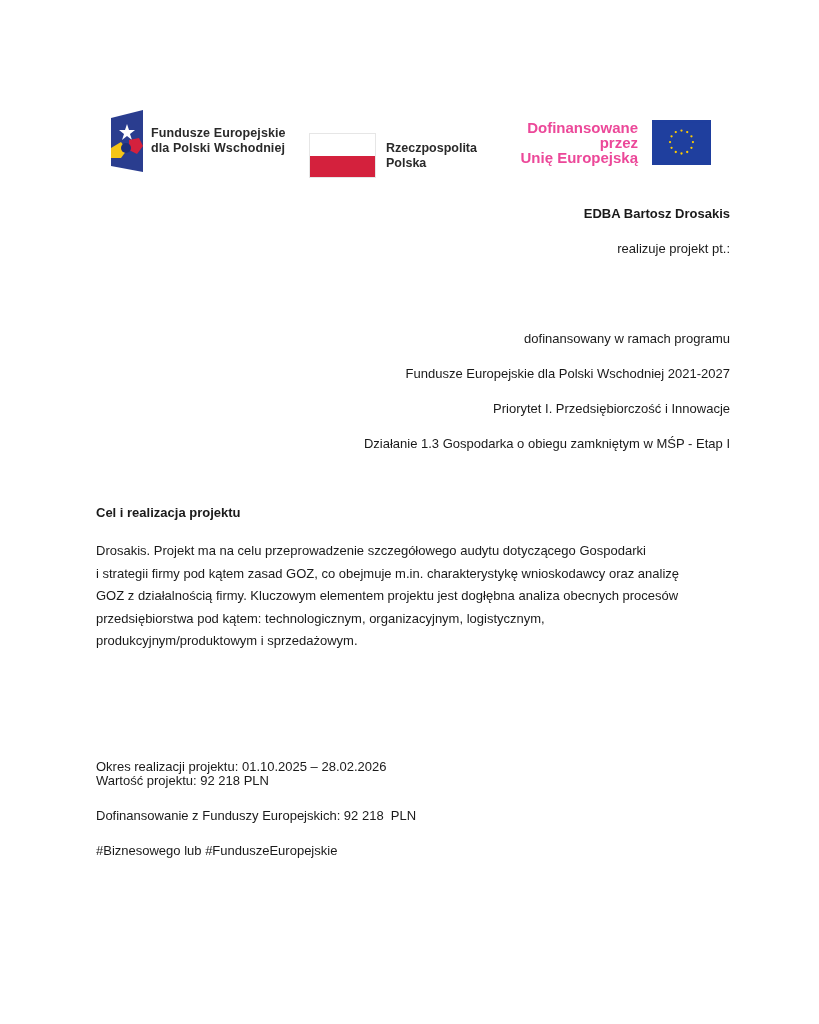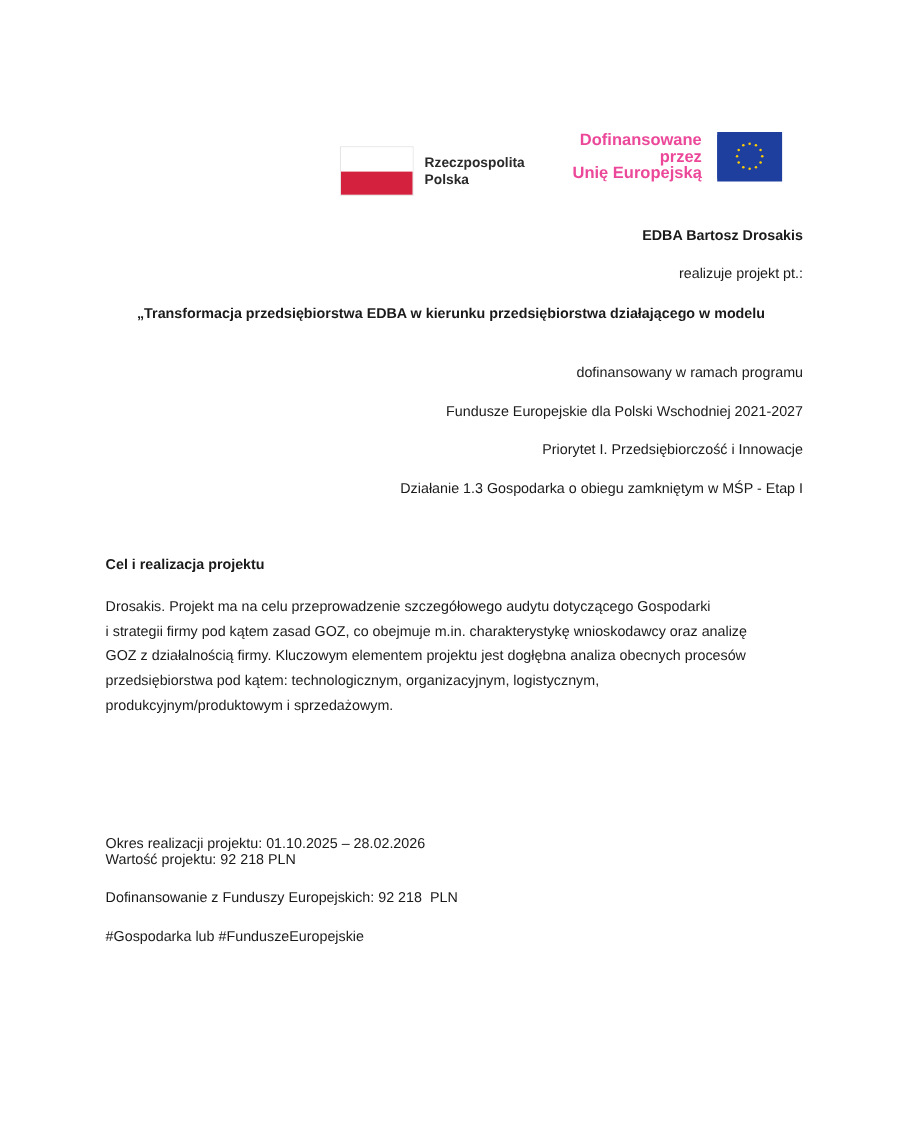--- a/index.html
+++ b/index.html
@@ -23,20 +23,33 @@
   .title { position: absolute; left: 95px; width: 630px; text-align: center; font-size: 13px; font-weight: bold; line-height: 21px; }
 
   .section-h { position: absolute; left: 96px; top: 505px; font-size: 13px; font-weight: bold; }
   .para { position: absolute; left: 96px; top: 540px; width: 630px; font-size: 13px; line-height: 22.5px; }
   .info { position: absolute; left: 96px; font-size: 13px; }
 </style>
 </head>
 <body>
 
 <div class="logos">
+  <div class="logo-fe">
+    <svg class="fe-mark" viewBox="0 0 32 62">
+      <polygon points="0,8 32,0 32,62 0,56" fill="#2a3d8f"></polygon>
+      <polygon points="14,20 16,14 18,20 24,20 19,24 21,30 16,26 11,30 13,24 8,20" fill="#ffffff"></polygon>
+      <polygon points="0,38 10,32 16,40 10,48 0,48" fill="#f5c518"></polygon>
+      <polygon points="18,30 28,28 32,36 26,44 18,40" fill="#d4213d"></polygon>
+      <circle cx="15" cy="38" r="5" fill="#1e2f7a"></circle>
+    </svg>
+    <div class="fe-text">
+      <div>Fundusze Europejskie</div>
+      <div>dla Polski Wschodniej</div>
+    </div>
+  </div>
   <div class="logo-pl">
     <div class="pl-flag">
       <div class="w"></div>
         <div class="r"></div>
     </div>
     <div class="pl-text">
       <div>Rzeczpospolita</div>
       <div>Polska</div>
     </div>
   </div>
@@ -61,32 +74,31 @@
           <circle cx="22.2" cy="15.5" r="1.3"></circle>
           <circle cx="27" cy="10.7" r="1.3"></circle>
       </g>
     </svg>
   </div>
 </div>
 
 <div class="center bold" style="top:206px;">EDBA Bartosz Drosakis</div>
 <div class="center" style="top:241px;">realizuje projekt pt.:</div>
 <div class="title" style="top:274px;">
-  <div>„Transformacja przedsiębiorstwa EDBA w kierunku przedsiębiorstwa działającego w modelu</div>
 </div>
 <div class="center" style="top:331px;">dofinansowany w ramach programu</div>
 <div class="center" style="top:366px;">Fundusze Europejskie dla Polski Wschodniej 2021-2027</div>
 <div class="center" style="top:401px;">Priorytet I. Przedsiębiorczość i Innowacje</div>
 <div class="center" style="top:436px;">Działanie 1.3 Gospodarka o obiegu zamkniętym w MŚP - Etap I</div>
 
 <div class="section-h">Cel i realizacja projektu</div>
 <div class="para">
   <div>Drosakis. Projekt ma na celu przeprowadzenie szczegółowego audytu dotyczącego Gospodarki</div>
   <div>i strategii firmy pod kątem zasad GOZ, co obejmuje m.in. charakterystykę wnioskodawcy oraz analizę</div>
   <div>GOZ z działalnością firmy. Kluczowym elementem projektu jest dogłębna analiza obecnych procesów</div>
   <div>przedsiębiorstwa pod kątem: technologicznym, organizacyjnym, logistycznym,</div>
   <div>produkcyjnym/produktowym i sprzedażowym.</div>
 </div>
 
 <div class="info" style="top:759px;">Okres realizacji projektu: 01.10.2025 – 28.02.2026</div>
 <div class="info" style="top:773px;">Wartość projektu: 92 218 PLN</div>
 <div class="info" style="top:808px; white-space:pre;">Dofinansowanie z Funduszy Europejskich: 92 218  PLN</div>
-<div class="info" style="top:843px;">#Gospodarka lub #FunduszeEuropejskie</div>
+<div class="info" style="top:843px;">#Biznesowego lub #FunduszeEuropejskie</div>
 
 </body></html>

